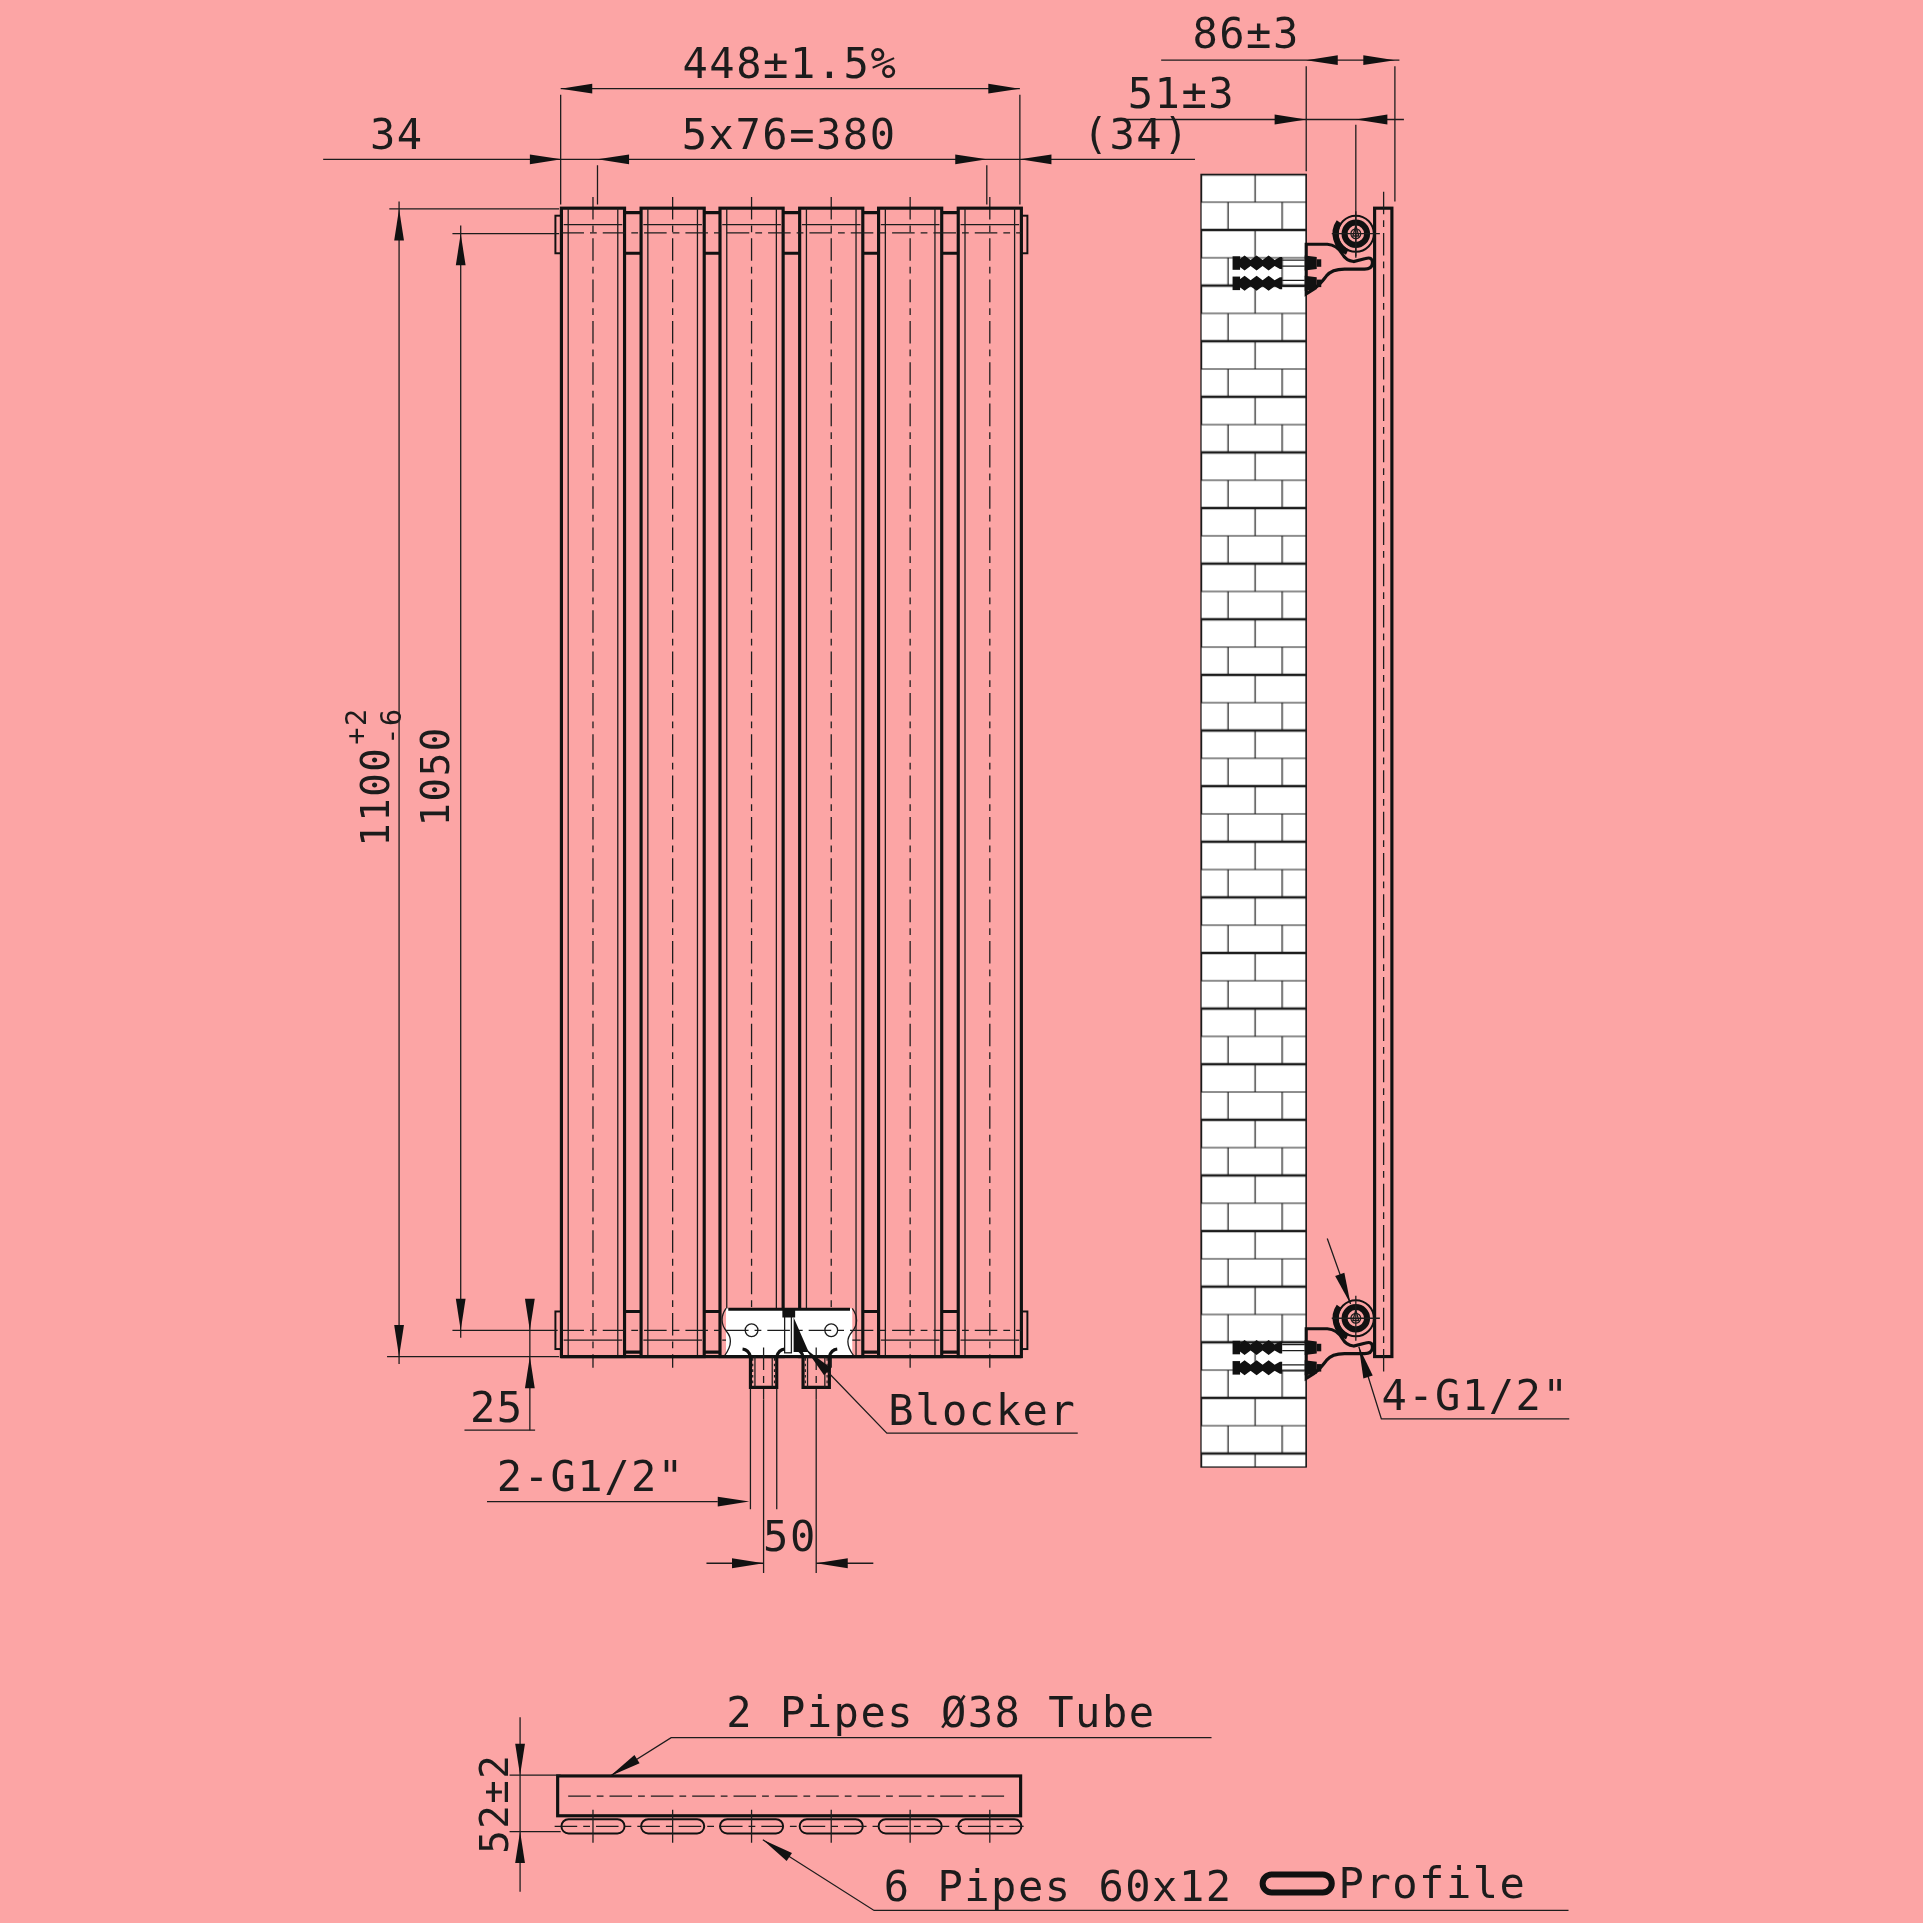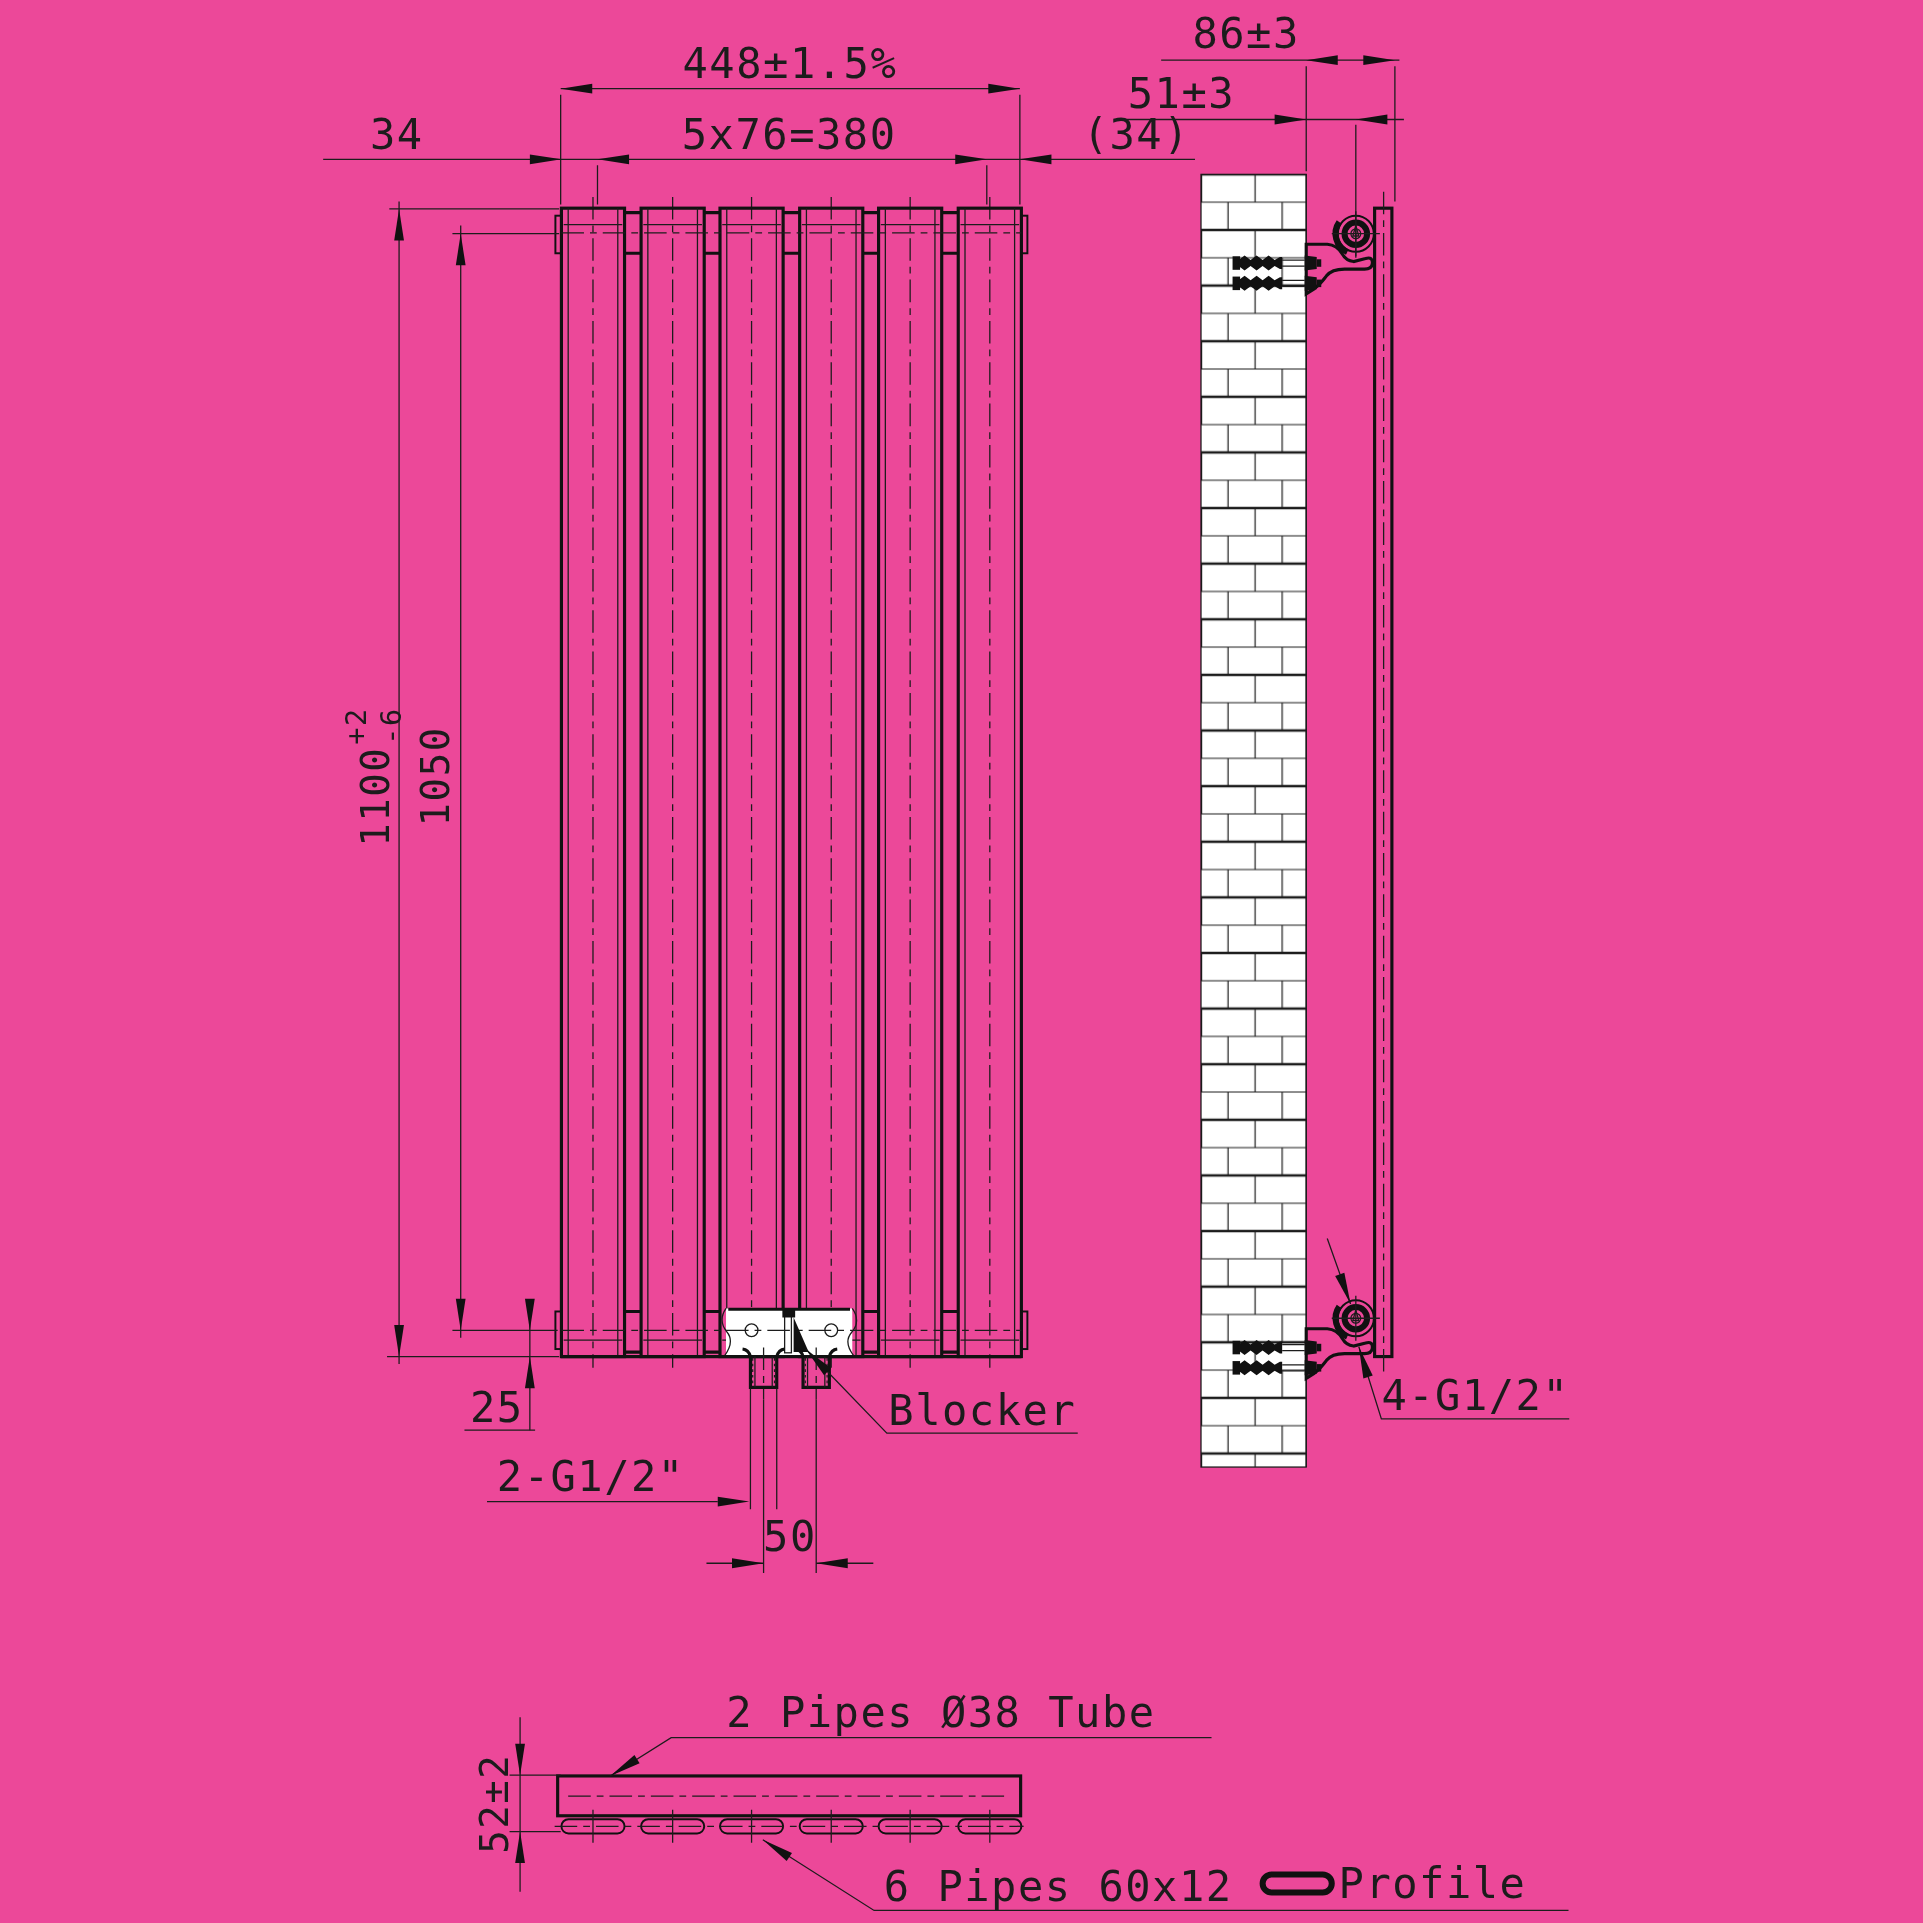--- a/index.html
+++ b/index.html
@@ -1,16 +1,16 @@
 <!DOCTYPE html>
 <html style="font-size:12px"><head>
 <meta charset="utf-8">
 <style>
   html,body{margin:0;padding:0;background:#ffffff;}
-  #canvas{position:relative;width:1924px;height:1924px;background:#ec4899;overflow:hidden;}
+  #canvas{position:relative;width:1924px;height:1924px;background:#fca5a5;overflow:hidden;}
   svg{display:block;}
   .t{font-family:"DejaVu Sans Mono",monospace;font-size:56px;fill:#1c1c1c;letter-spacing:2px;}
   .tm{font-size:52px;}
   .ts{font-size:38px;}
   .thin{stroke:#1c1c1c;stroke-width:1.7;fill:none;}
   .med{stroke:#111;stroke-width:2.6;fill:none;}
   .thick{stroke:#111;stroke-width:4.2;fill:none;}
   .xthick{stroke:#111;stroke-width:8;fill:none;}
   .cl{stroke:#1c1c1c;stroke-width:1.7;fill:none;stroke-dasharray:30 8 9 8;}
   .dash3{stroke:#1c1c1c;stroke-width:1.6;fill:none;stroke-dasharray:3.5 4;}

